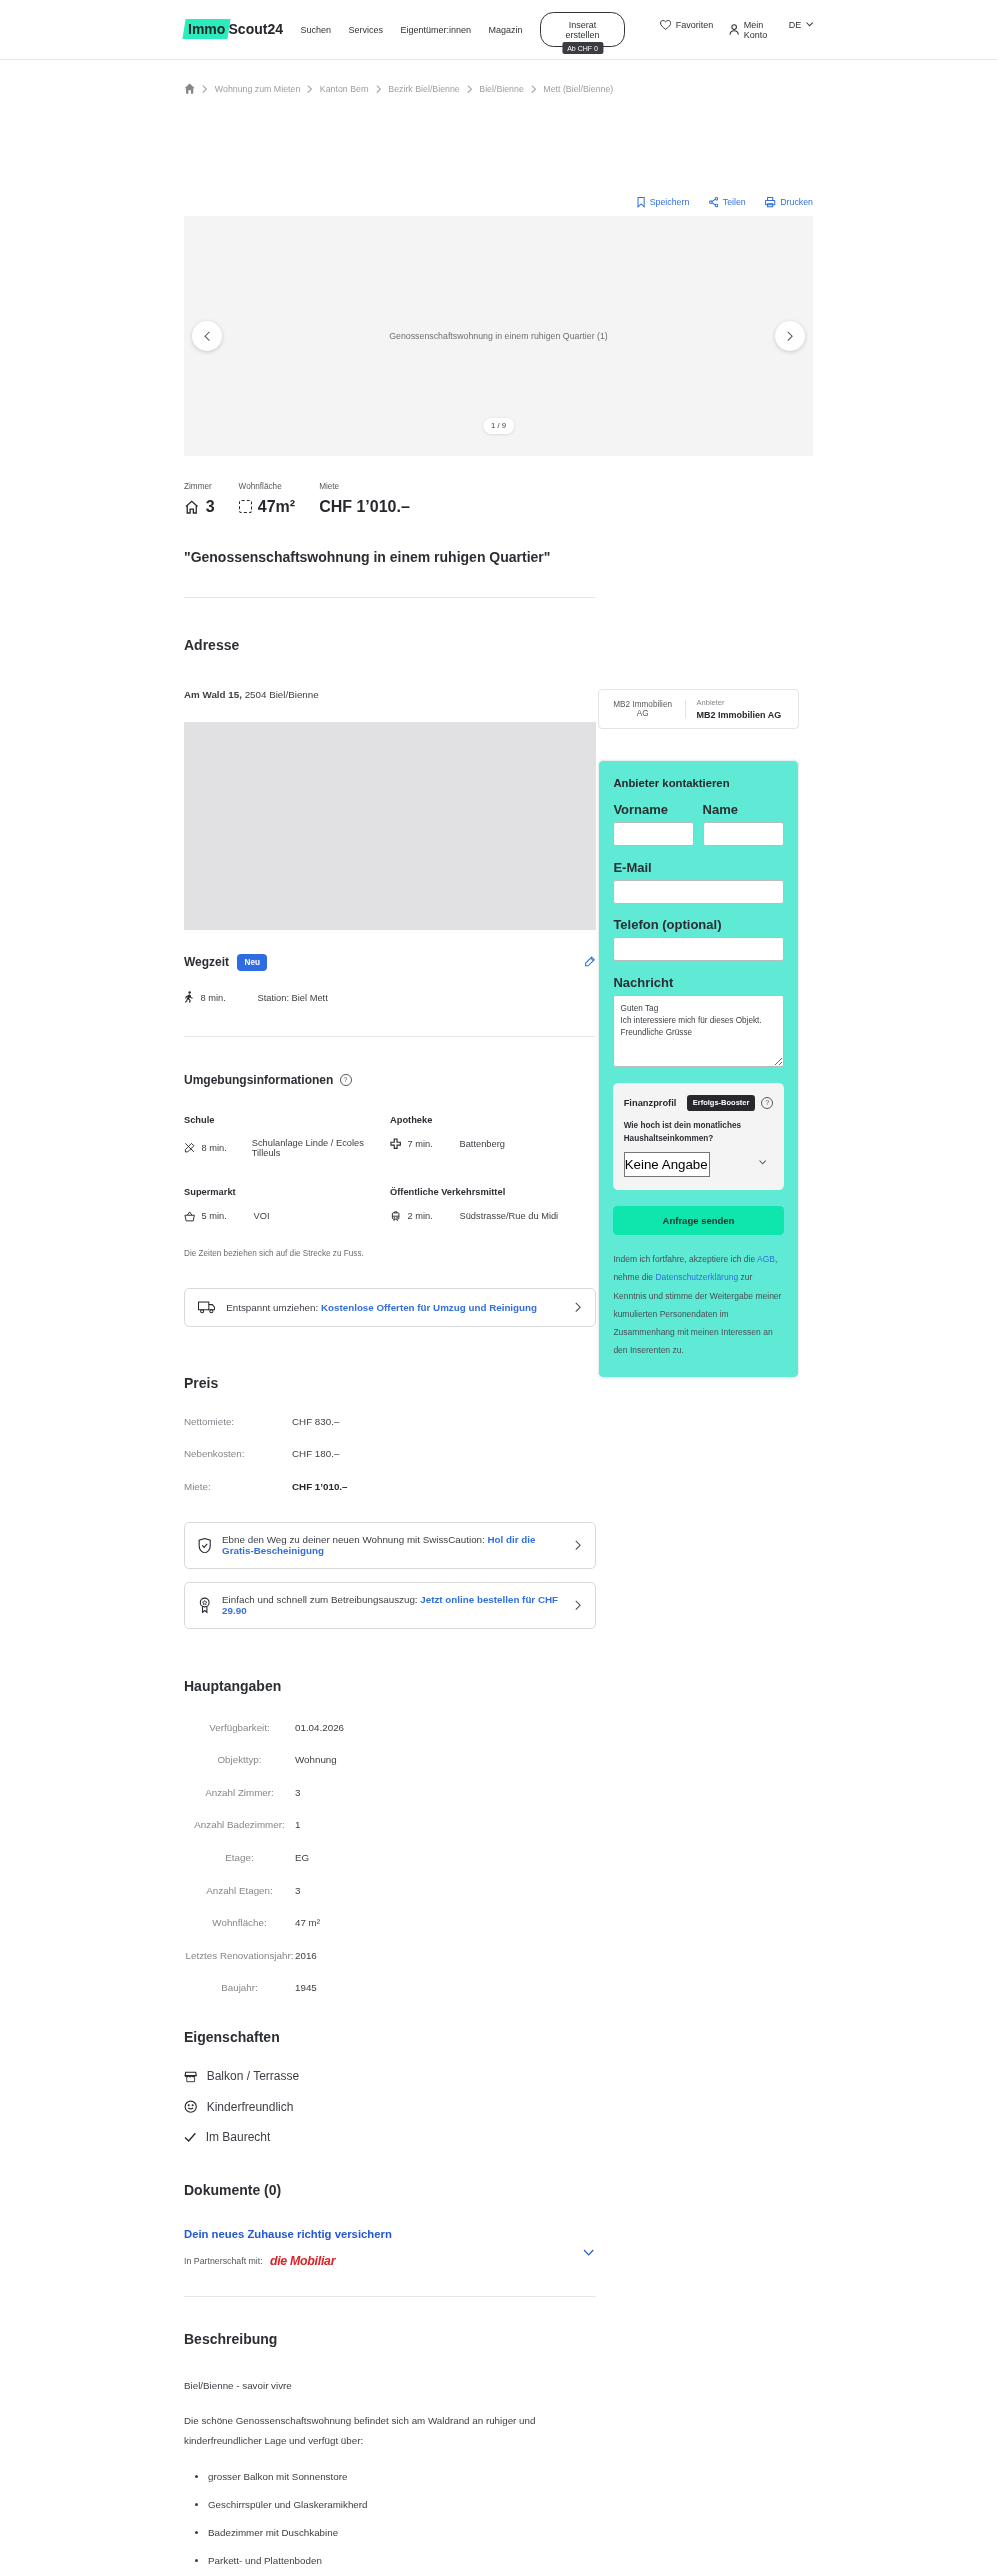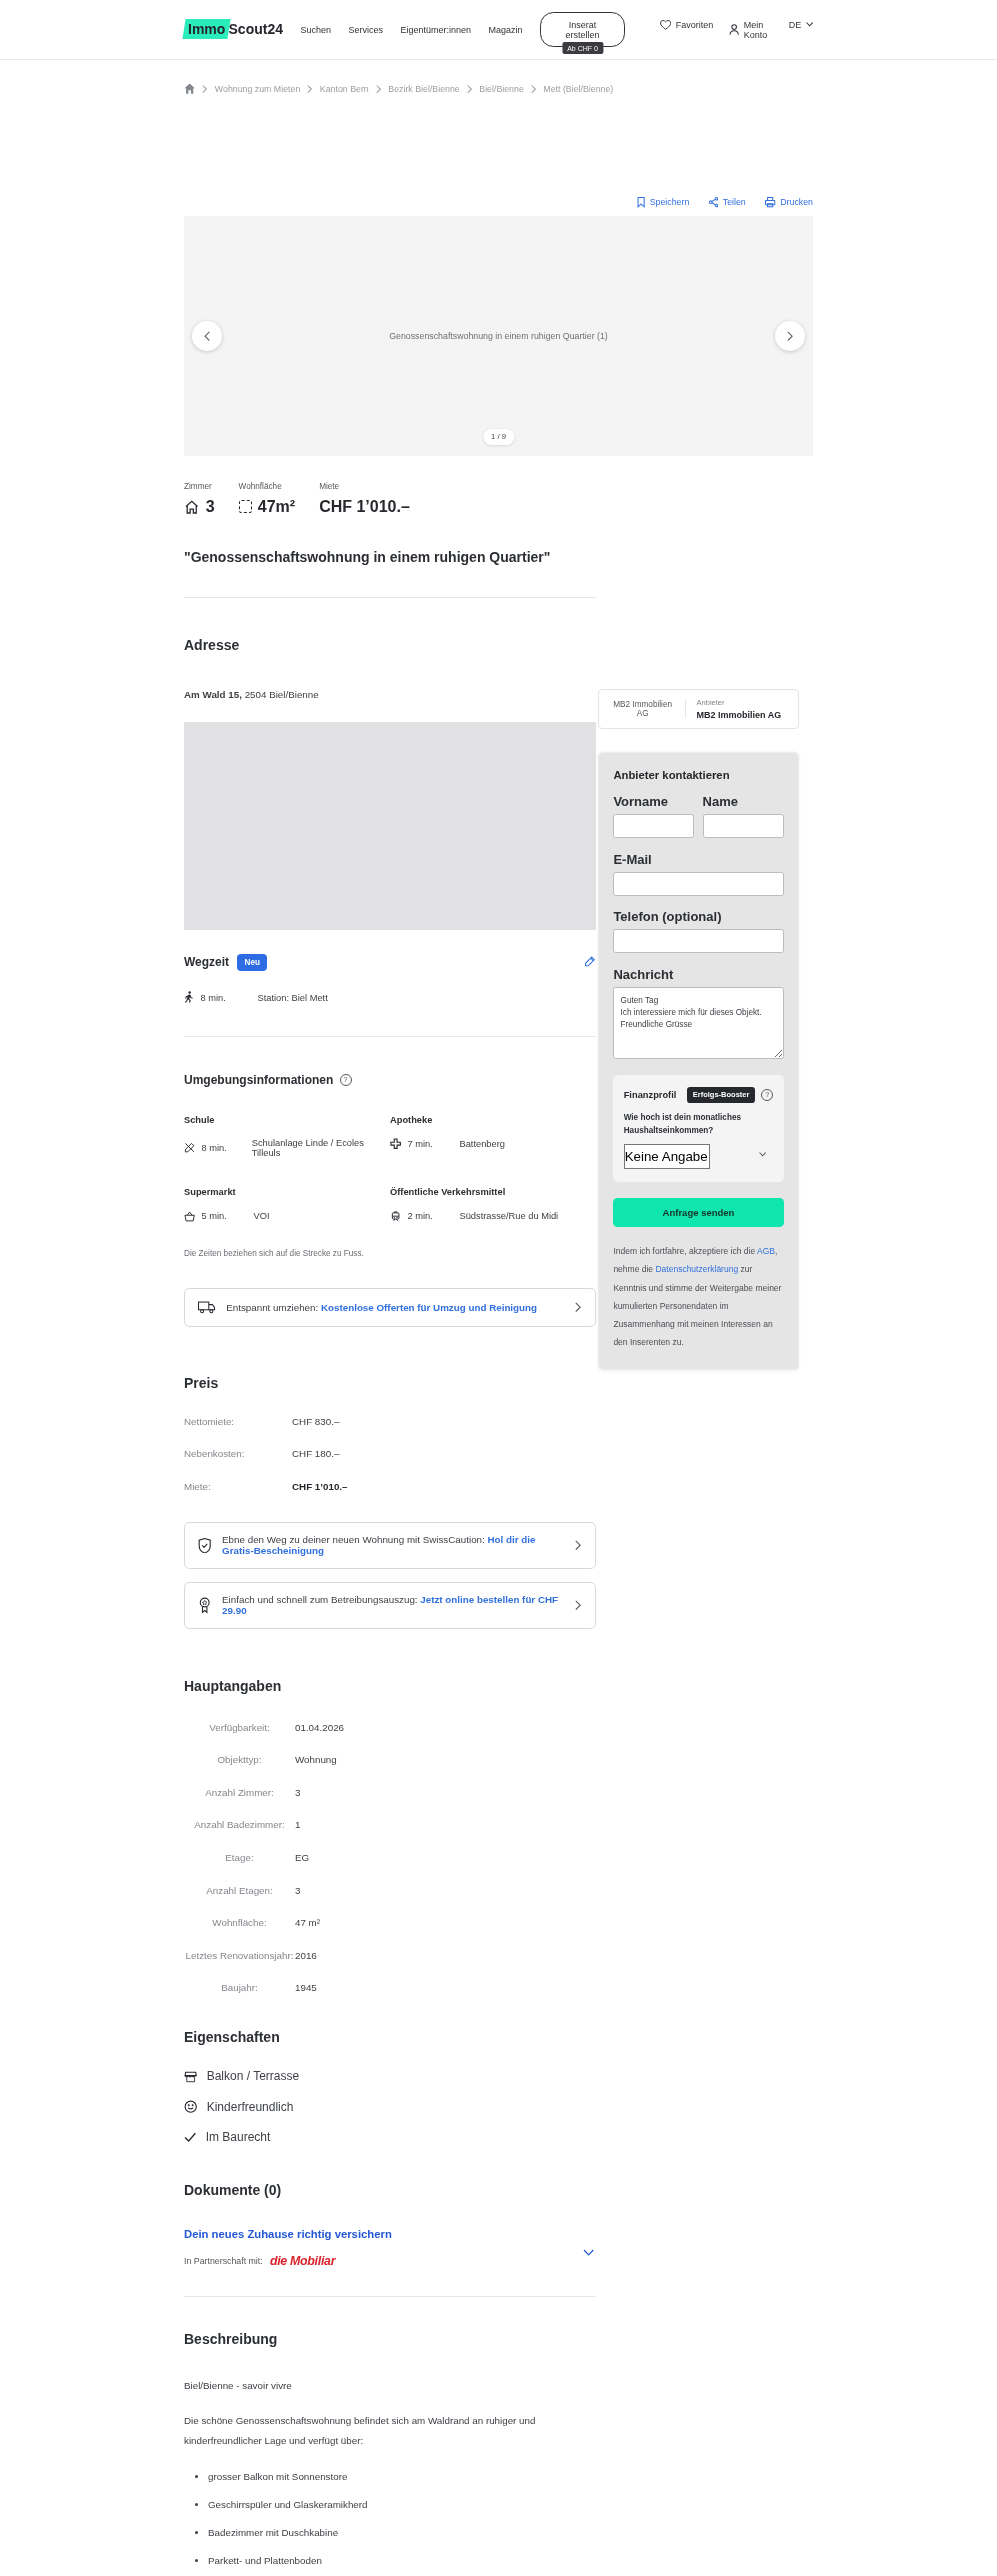--- a/index.html
+++ b/index.html
@@ -32,21 +32,21 @@
   .breadcrumb .crumb { cursor:pointer; }
   .crumb-sep { color:#9a9da2; }
 
   
   .actions-row { margin-top:103px; margin-bottom:8.2px; display:flex; justify-content:flex-end; gap:19.6px; }
   .action-link { display:flex; align-items:center; gap:4.6px; color:#3170dd; font-size:8.8px; cursor:pointer; }
   .gallery { position:relative; height:240px; background:#f4f4f5; display:flex; align-items:center; justify-content:center; }
   .gallery-caption { color:#6c6f73; font-size:8.8px; }
   .gal-arrow { position:absolute; top:50%; transform:translateY(-50%); width:30px; height:30px; border-radius:50%; background:#fff; border:none; box-shadow:0 1px 4.1px rgba(0,0,0,.18); font-size:12.4px; color:#55585d; cursor:pointer; display:flex; align-items:center; justify-content:center; font-family:inherit; }
   .gal-prev { left:8.2px; } .gal-next { right:8.2px; }
-  .gal-counter { position:absolute; bottom:11px; left:50%; transform:translateX(-50%); background:#fff; border-radius:9.3px; padding:3.6px 8.2px; font-size:7.7px; color:#3c3f44; box-shadow:0 0.5px 2.6px rgba(0,0,0,.15); }
+  .gal-counter { position:absolute; bottom:22px; left:50%; transform:translateX(-50%); background:#fff; border-radius:9.3px; padding:3.6px 8.2px; font-size:7.7px; color:#3c3f44; box-shadow:0 0.5px 2.6px rgba(0,0,0,.15); }
 
   
   .content-cols { display:flex; gap:2px; align-items:flex-start; }
   .col-left { width:412px; }
   .col-right { width:201px; padding-top:0; }
 
   
   .key-facts { margin-top:26px; display:flex; gap:0; }
   .kf { margin-right:24px; }
   .kf-label { font-size:8.2px; color:#55585d; margin-bottom:7.2px; }
@@ -98,21 +98,21 @@
   .desc p { font-size:9.8px; line-height:2.05; color:#3c3f44; margin-top:15.5px; }
   .desc ul { margin-top:17.5px; padding-left:24px; }
   .desc li { font-size:9.8px; line-height:1.6; margin-bottom:12.4px; color:#3c3f44; }
 
   
   .agent-card { border:0.5px solid #e3e4e6; border-radius:4.1px; background:#fff; display:flex; align-items:center; padding:8.2px 10.3px; margin-top:0; }
   .agent-logo { width:77px; font-size:8.2px; color:#55585d; text-align:center; padding-right:9.3px; border-right:0.5px solid #e3e4e6; }
   .agent-info { padding-left:10.3px; }
   .agent-label { font-size:7.5px; color:#84878c; }
   .agent-name { margin-top:3.1px; font-size:9px; font-weight:bold; color:#26282d; }
-  .contact-card { margin-top:23px; border:0.5px solid #eceded; border-radius:5.2px; background:#e5e5e5; box-shadow:0 0.5px 3.1px rgba(0,0,0,.07); padding:15.5px 14.4px 17.5px 14.4px; }
+  .contact-card { margin-top:31px; border:0.5px solid #eceded; border-radius:5.2px; background:#5eead4; box-shadow:0 0.5px 3.1px rgba(0,0,0,.07); padding:15.5px 14.4px 17.5px 14.4px; }
   .contact-card h3 { font-size:11.3px; font-weight:bold; color:#26282d; }
   .fld-row2 { display:flex; gap:8.2px; }
   .fld { margin-top:13.4px; flex:1; }
   .fld label { display:block; font-size:13px; font-weight:bold; color:#2b2e33; margin-bottom:5.2px; }
   .fld input, .fld textarea, .fld select {
     width:100%; border:0.5px solid #b9bbbe; border-radius:2.6px; background:#fff;
     font-family:inherit; font-size:8.2px; color:#3c3f44; padding:6.7px 6.2px;
   }
   .fld input { height:24px; }
   .fld textarea { height:72px; resize:vertical; line-height:1.5; }

